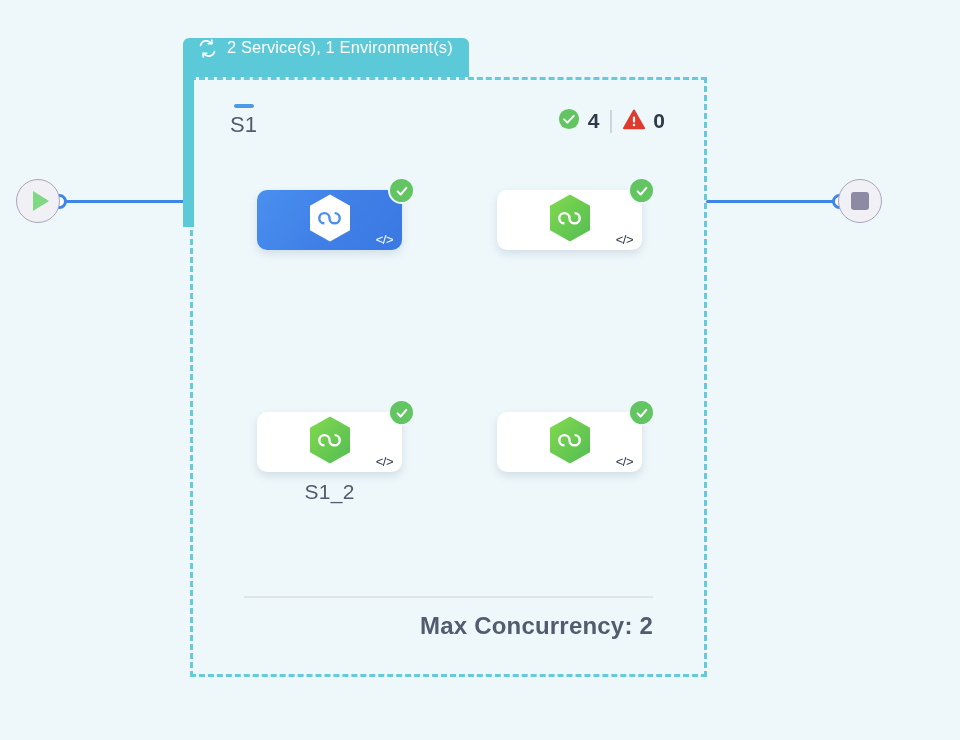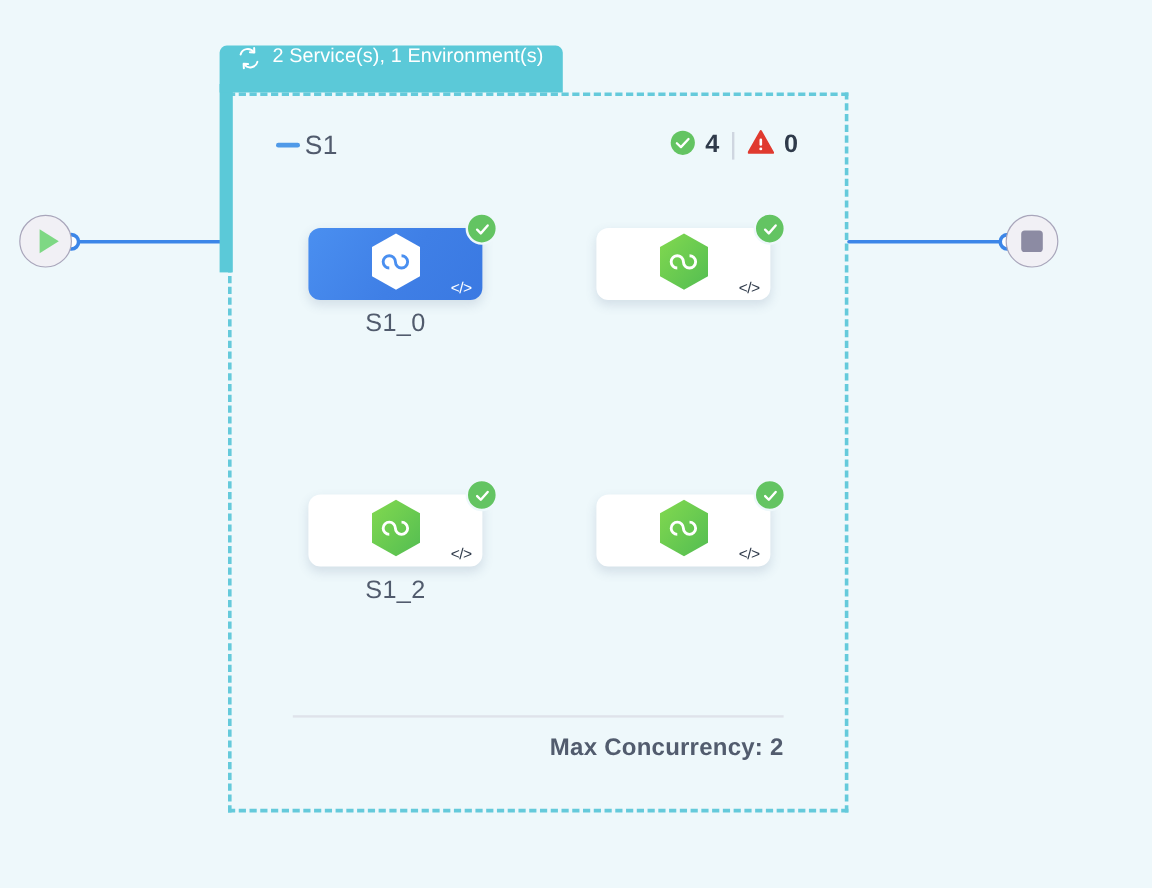--- a/index.html
+++ b/index.html
@@ -126,20 +126,21 @@
     height: 32px;
     display: flex;
     align-items: center;
     justify-content: space-between;
     z-index: 5;
   }
   .group-title-wrap {
     display: flex;
     align-items: center;
     gap: 4px;
+    flex-direction: column;
   }
   .collapse-icon {
     width: 20px;
     height: 4px;
     border-radius: 2px;
     background: #4f9ae8;
     display: block;
   }
   .group-title {
     font-size: 22px;
@@ -245,21 +246,21 @@
     height: 1.5px;
     background: #dfe3ea;
     z-index: 5;
   }
   .concurrency {
     position: absolute;
     left: 244px;
     top: 612px;
     width: 409px;
     text-align: right;
-    font-size: 20px;
+    font-size: 24px;
     font-weight: bold;
     color: #525c6e;
     letter-spacing: .2px;
     z-index: 5;
   }
 </style>
 </head>
 <body>
 
 <div class="canvas">
@@ -332,21 +333,20 @@
           <path d="M17.4 30.3 a5.1 5.1 0 1 1 5.1 -5.1 a5.1 5.1 0 1 0 5.1 -5.1 a5.1 5.1 0 1 1 -5.1 5.1 a5.1 5.1 0 1 0 -5.1 5.1 Z" fill="none" stroke="#4a8ff0" stroke-width="2.4" stroke-linecap="round"></path>
         </svg>
       </span>
       <span class="code-glyph">&lt;/&gt;</span>
     </div>
     <span class="node-badge">
       <svg width="16" height="16" viewBox="0 0 24 24">
         <polyline points="5.4,12.6 10,17.2 18.6,7.4" fill="none" stroke="#ffffff" stroke-width="3" stroke-linecap="round" stroke-linejoin="round"></polyline>
       </svg>
     </span>
-    <span class="node-label">S1_0</span>
   </div>
 
   <div class="node idle node-1">
     <div class="node-card">
       <span>
         <svg width="46" height="50" viewBox="0 0 46 50">
           <defs>
             <linearGradient id="gHex1" x1="0" y1="0" x2="1" y2="1">
               <stop offset="0" stop-color="#82d94f"></stop>
               <stop offset="1" stop-color="#53bd52"></stop>

